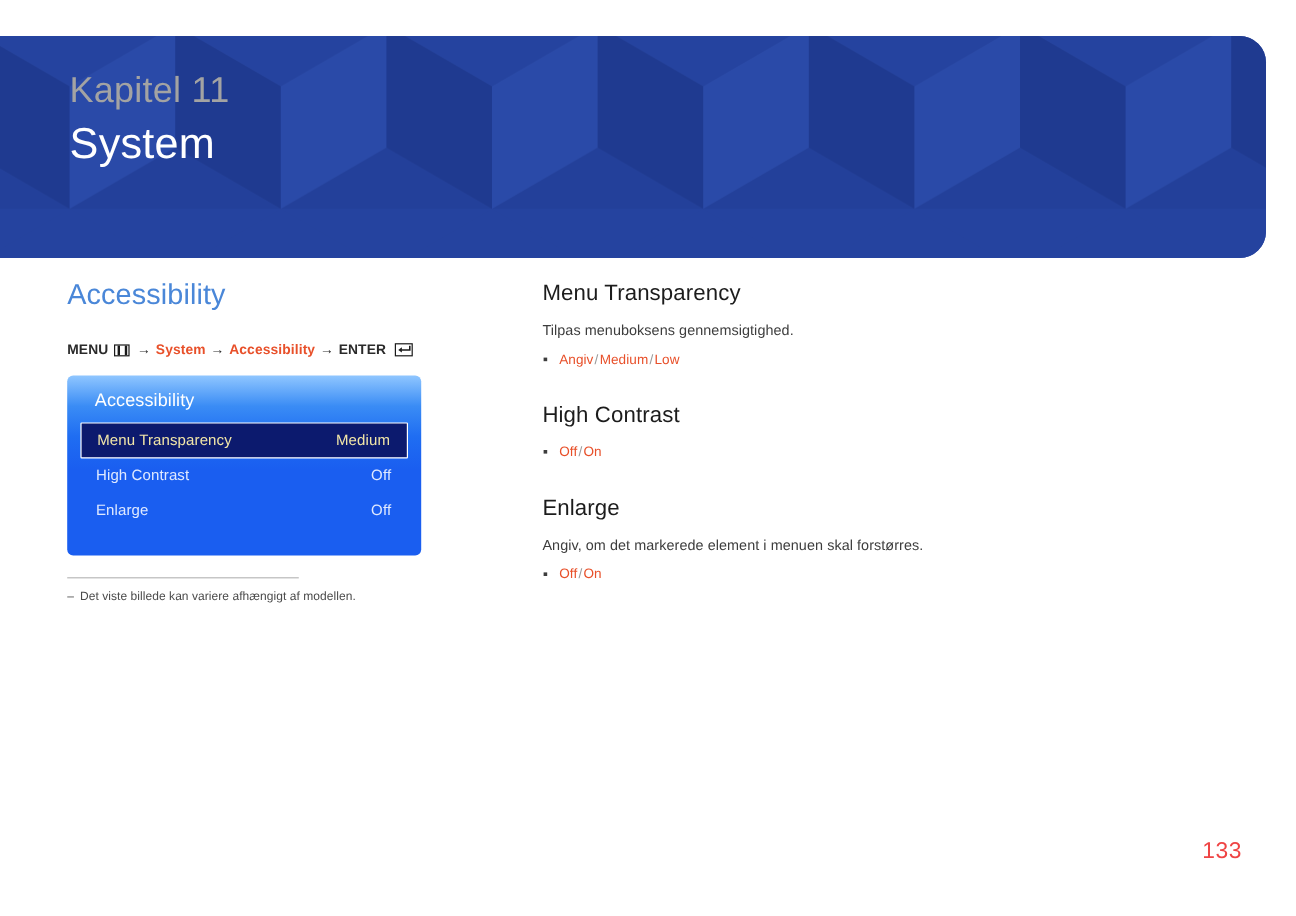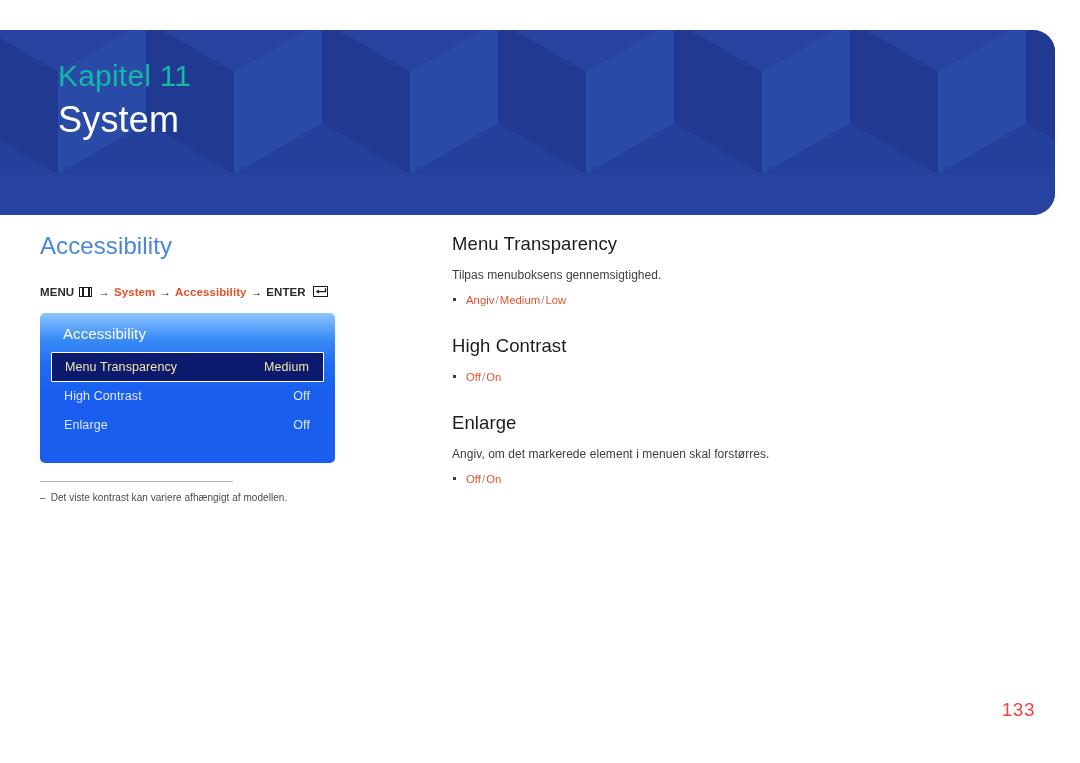--- a/index.html
+++ b/index.html
@@ -44,35 +44,35 @@
     left: 58px;
     top: 27px;
     color: #ffffff;
     z-index: 3;
   }
   .chapter-kicker {
     font-size: 30px;
     font-weight: 400;
     letter-spacing: 0.2px;
     line-height: 1.28;
-    color: #14b8a6;
+    color: #a3a3a3;
   }
   .chapter-title {
     font-size: 36px;
     font-weight: 400;
     letter-spacing: 0.2px;
     line-height: 1.28;
     color: #ffffff;
     margin-top: 2px;
   }
 
   
   .left-col {
     position: absolute;
-    left: 40px;
+    left: 56px;
     top: 232px;
     width: 360px;
   }
 
   .section-heading {
     font-size: 24px;
     font-weight: 400;
     color: #4a87d8;
     letter-spacing: 0.1px;
     line-height: 1.2;
@@ -318,21 +318,21 @@
           <span class="osd-val">Off</span>
         </div>
 
       </div>
     </div>
 
     <div class="footnote-wrap">
       <div class="footnote-rule"></div>
       <div class="footnote">
         <span class="dash">‒</span>
-        <span>Det viste kontrast kan variere afhængigt af modellen.</span>
+        <span>Det viste billede kan variere afhængigt af modellen.</span>
       </div>
     </div>
 
   </div>
 
   <div class="right-col">
 
     <div class="topic">
       <div class="topic-title">Menu Transparency</div>
       <div class="topic-desc">Tilpas menuboksens gennemsigtighed.</div>

